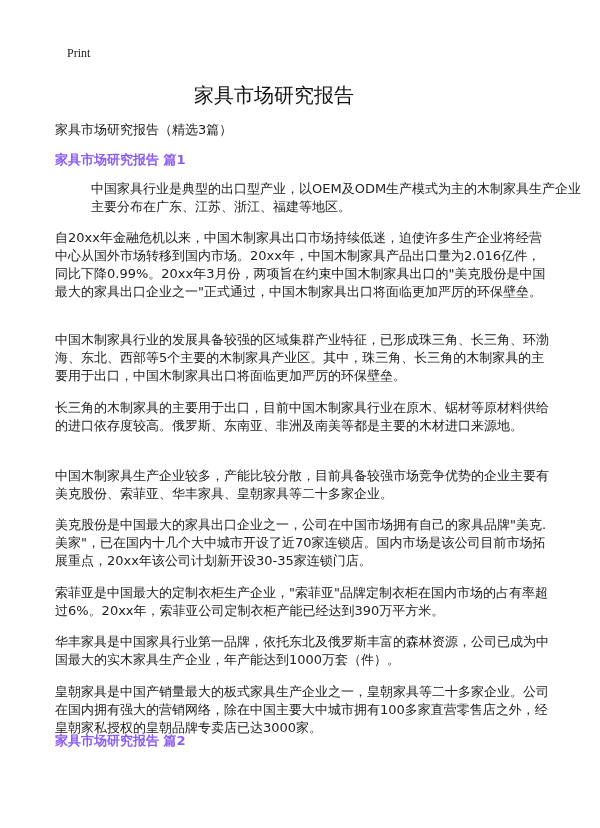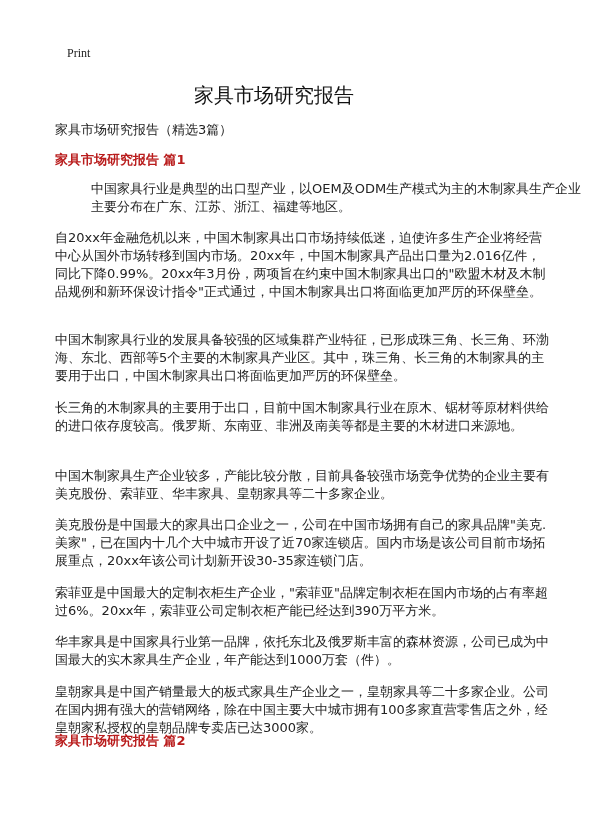--- a/index.html
+++ b/index.html
@@ -1,35 +1,35 @@
 <!DOCTYPE html>
 <html><head>
 <meta charset="utf-8">
 <style>
   html, body { margin:0; padding:0; background:#ffffff; }
   body { width:600px; height:828px; overflow:hidden; position:relative;
          font-family:"DejaVu Sans", "Liberation Sans", sans-serif; color:#1a1a1a; }
   .print { position:absolute; left:55px; top:46px; font-family:"Liberation Serif", serif; font-size:12px; color:#222;margin-left:12px; }
   .title { position:absolute; left:0; width:548px; top:82px; text-align:center; font-size:20px; color:#111; }
   .subtitle { position:absolute; left:55px; top:121px; font-size:13px; color:#222; }
-  .h { position:absolute; left:55px; font-size:13px; font-weight:bold; color:#b91c1c; }
+  .h { position:absolute; left:55px; font-size:13px; font-weight:bold; color:#8b5cf6; }
   .p { position:absolute; left:55px; width:495px; font-size:13px; line-height:18px; color:#222; margin:0; }
 </style>
 </head>
 <body>
 
 <div class="print">Print</div>
 
 <div class="title">家具市场研究报告</div>
 <div class="subtitle">家具市场研究报告（精选3篇）</div>
 
 <div class="h" style="top:151px;">家具市场研究报告 篇1</div>
 
 <p class="p" style="top:180px;margin-left:36px;">中国家具行业是典型的出口型产业，以OEM及ODM生产模式为主的木制家具生产企业主要分布在广东、江苏、浙江、福建等地区。</p>
-<p class="p" style="top:229px;">自20xx年金融危机以来，中国木制家具出口市场持续低迷，迫使许多生产企业将经营中心从国外市场转移到国内市场。20xx年，中国木制家具产品出口量为2.016亿件，同比下降0.99%。20xx年3月份，两项旨在约束中国木制家具出口的"欧盟木材及木制品规例和新环保设计指令"正式通过，中国木制家具出口将面临更加严厉的环保壁垒。</p>
+<p class="p" style="top:229px;">自20xx年金融危机以来，中国木制家具出口市场持续低迷，迫使许多生产企业将经营中心从国外市场转移到国内市场。20xx年，中国木制家具产品出口量为2.016亿件，同比下降0.99%。20xx年3月份，两项旨在约束中国木制家具出口的"美克股份是中国最大的家具出口企业之一"正式通过，中国木制家具出口将面临更加严厉的环保壁垒。</p>
 <p class="p" style="top:331px;">中国木制家具行业的发展具备较强的区域集群产业特征，已形成珠三角、长三角、环渤海、东北、西部等5个主要的木制家具产业区。其中，珠三角、长三角的木制家具的主要用于出口，中国木制家具出口将面临更加严厉的环保壁垒。</p>
 <p class="p" style="top:399px;">长三角的木制家具的主要用于出口，目前中国木制家具行业在原木、锯材等原材料供给的进口依存度较高。俄罗斯、东南亚、非洲及南美等都是主要的木材进口来源地。</p>
 <p class="p" style="top:467px;">中国木制家具生产企业较多，产能比较分散，目前具备较强市场竞争优势的企业主要有美克股份、索菲亚、华丰家具、皇朝家具等二十多家企业。</p>
 <p class="p" style="top:516px;">美克股份是中国最大的家具出口企业之一，公司在中国市场拥有自己的家具品牌"美克.美家"，已在国内十几个大中城市开设了近70家连锁店。国内市场是该公司目前市场拓展重点，20xx年该公司计划新开设30-35家连锁门店。</p>
 <p class="p" style="top:584px;">索菲亚是中国最大的定制衣柜生产企业，"索菲亚"品牌定制衣柜在国内市场的占有率超过6%。20xx年，索菲亚公司定制衣柜产能已经达到390万平方米。</p>
 <p class="p" style="top:633px;">华丰家具是中国家具行业第一品牌，依托东北及俄罗斯丰富的森林资源，公司已成为中国最大的实木家具生产企业，年产能达到1000万套（件）。</p>
 <p class="p" style="top:683px;">皇朝家具是中国产销量最大的板式家具生产企业之一，皇朝家具等二十多家企业。公司在国内拥有强大的营销网络，除在中国主要大中城市拥有100多家直营零售店之外，经皇朝家私授权的皇朝品牌专卖店已达3000家。</p>
 
 <div class="h" style="top:732px;">家具市场研究报告 篇2</div>
 

